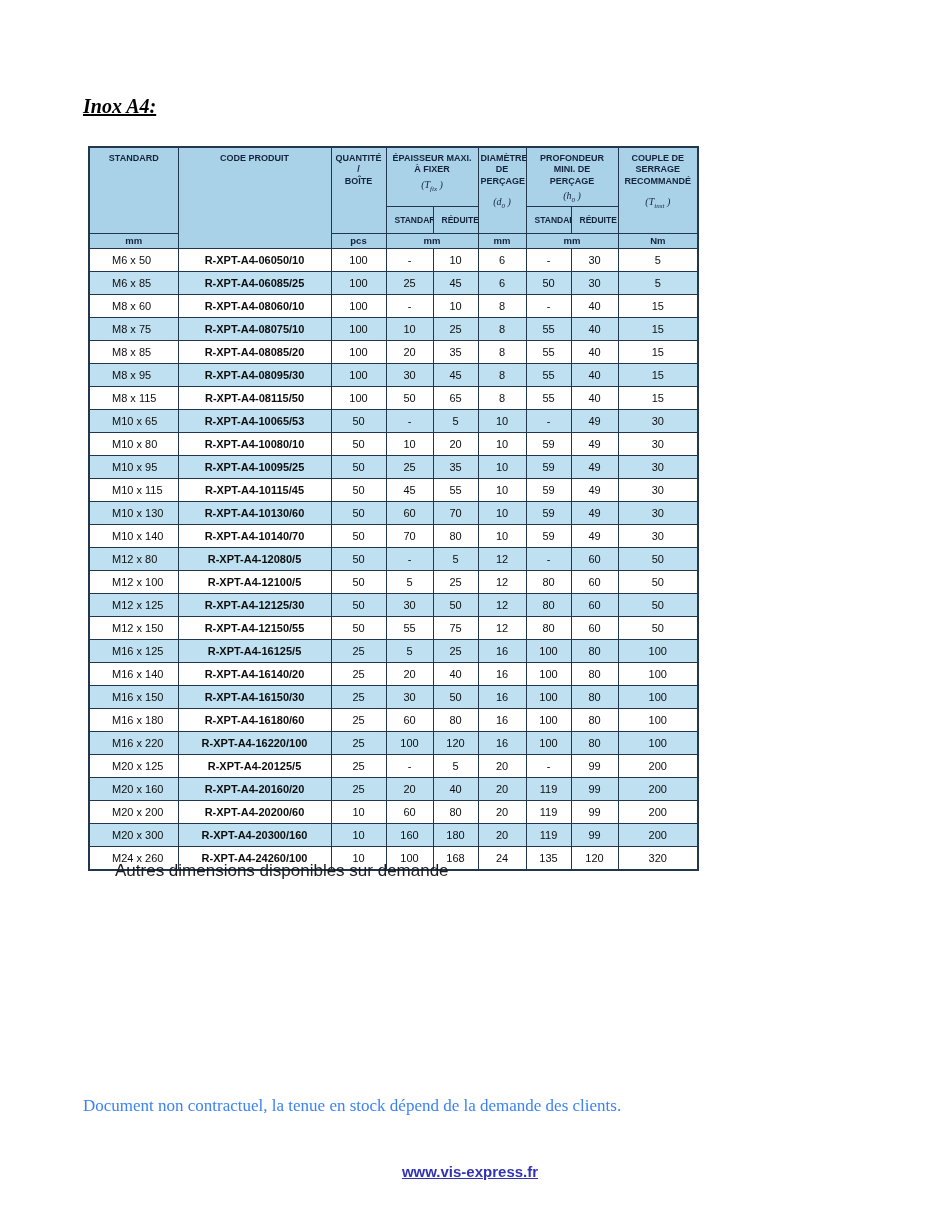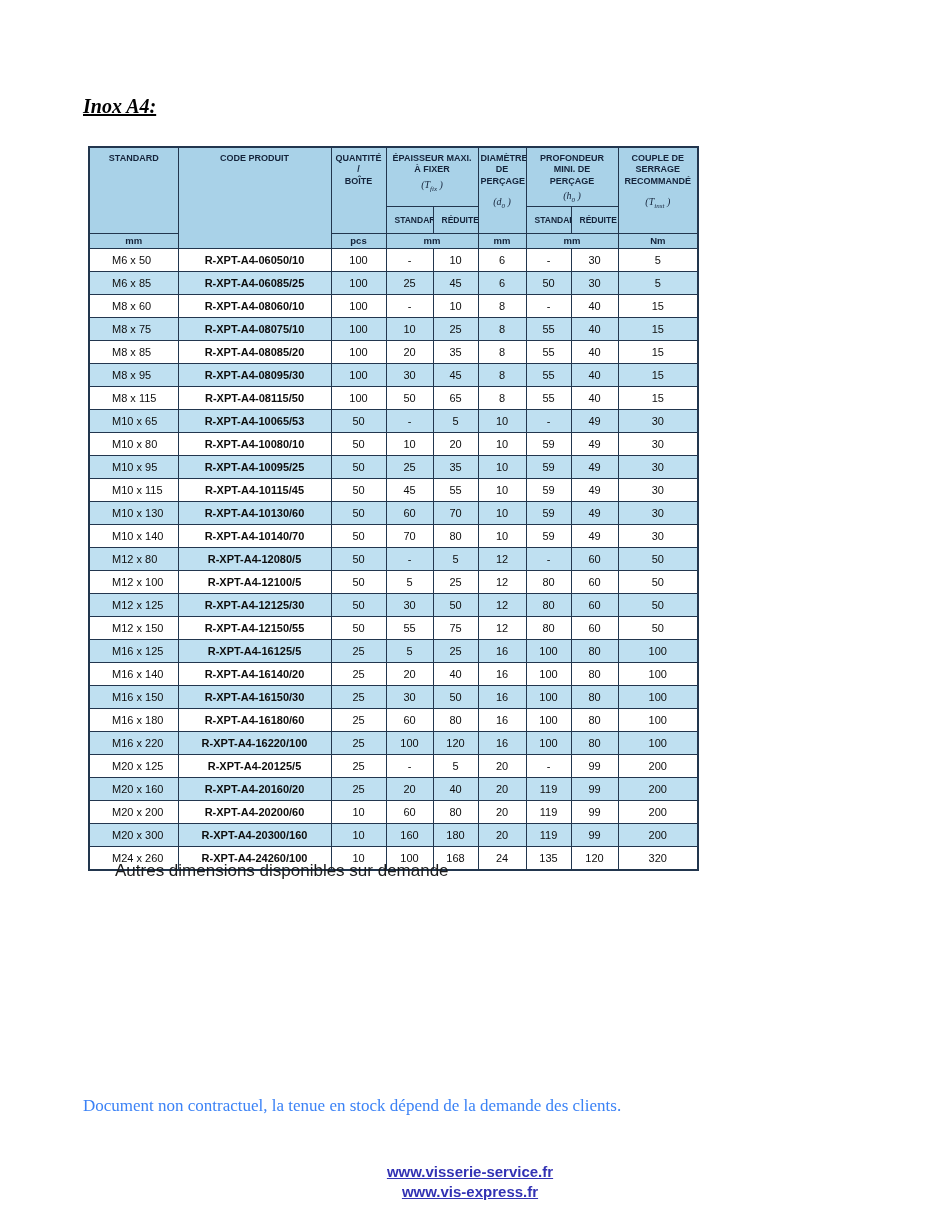--- a/index.html
+++ b/index.html
@@ -465,15 +465,14 @@
         <td class="num">320</td>
       </tr>
     </tbody>
 </table>
 
 <div class="table-note">Autres dimensions disponibles sur demande</div>
 
 <div class="disclaimer">Document non contractuel, la tenue en stock dépend de la demande des clients.</div>
 
 <div class="site-links">
-  <a href="#">www.visserie-service.fr</a>
   <a href="#">www.vis-express.fr</a>
 </div>
 
 </body></html>

